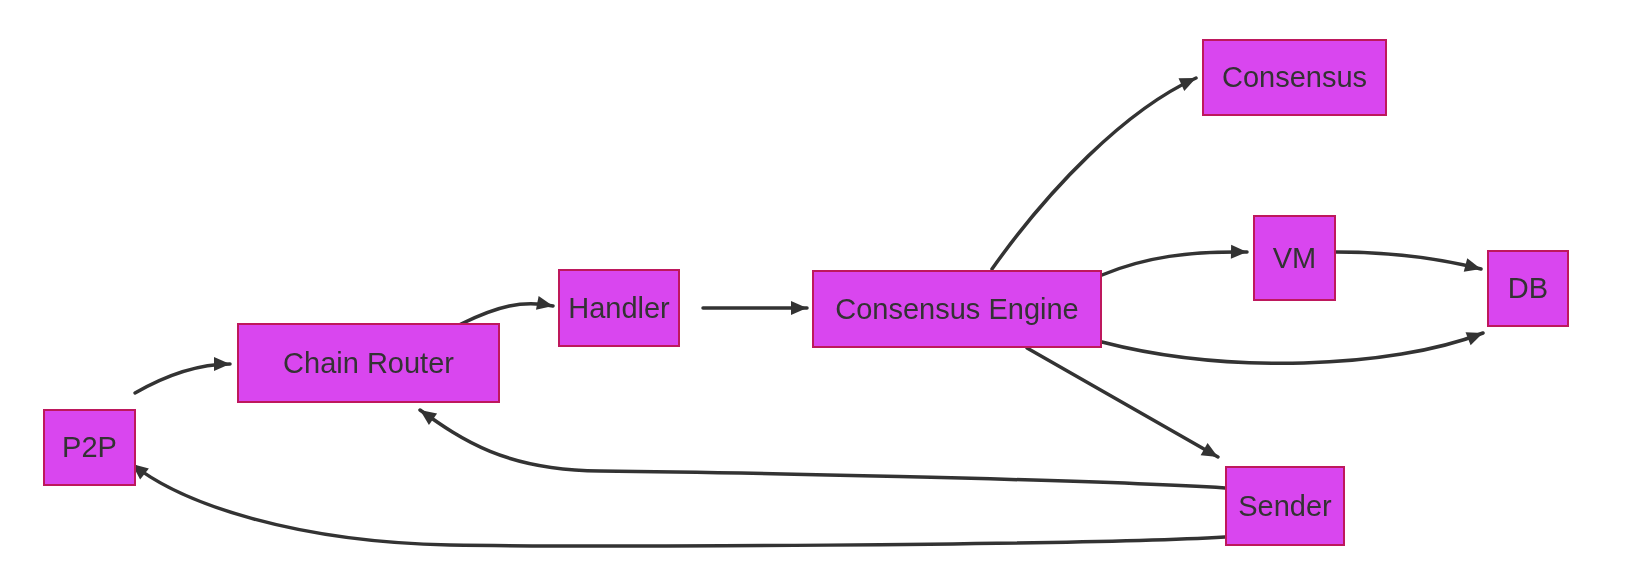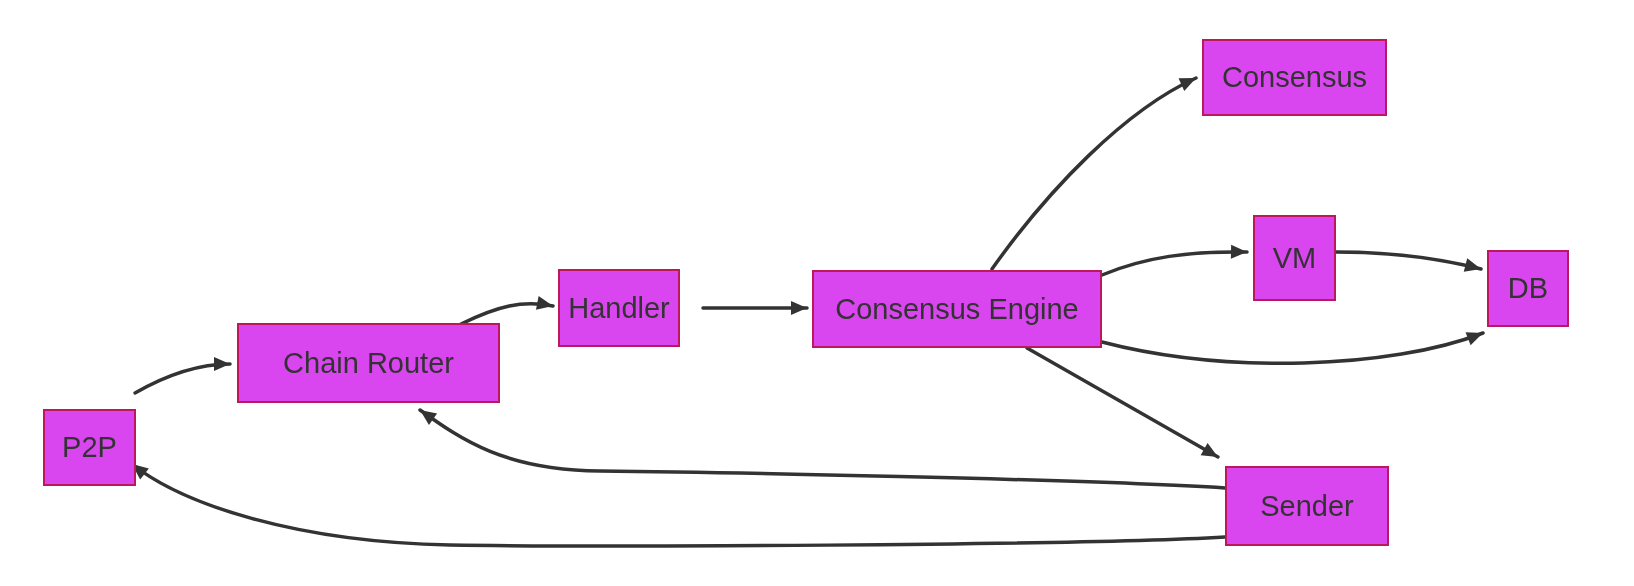--- a/index.html
+++ b/index.html
@@ -97,17 +97,17 @@
   </div>
 
   <div class="node" style="left:1253px; top:215px; width:83px; height:86px;">
     <span>VM</span>
   </div>
 
   <div class="node" style="left:1487px; top:250px; width:82px; height:77px;">
     <span>DB</span>
   </div>
 
-  <div class="node" style="left:1225px; top:466px; width:164px; height:80px;">
+  <div class="node" style="left:1225px; top:466px; width:120px; height:80px;">
     <span>Sender</span>
   </div>
 
 </div>
 
 </body></html>

